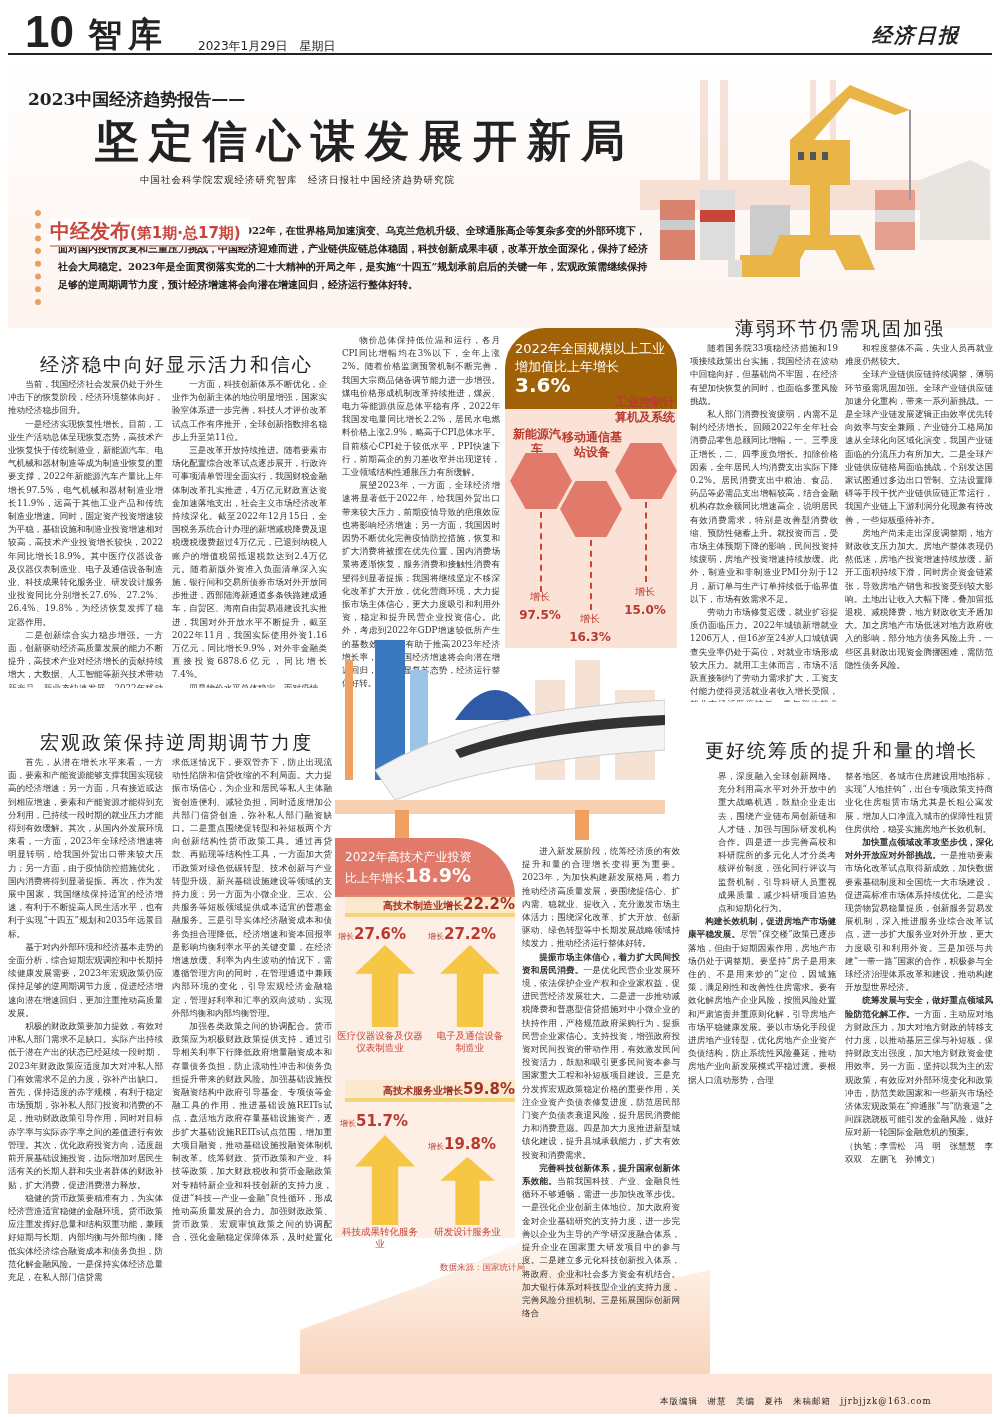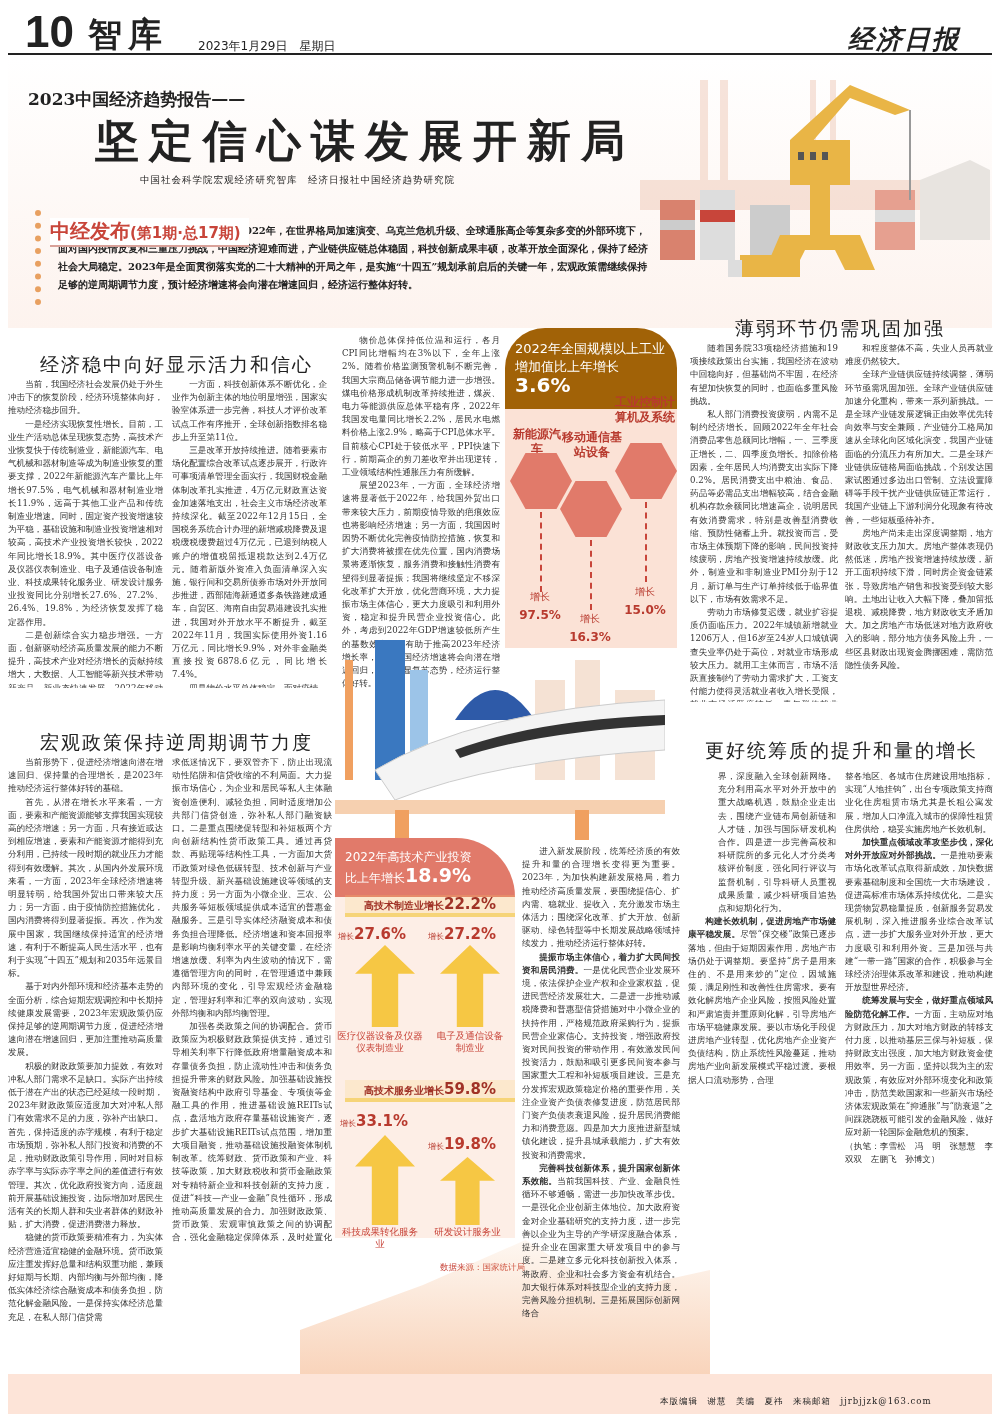--- a/index.html
+++ b/index.html
@@ -1,21 +1,21 @@
 <!DOCTYPE html>
 <html><head>
 <meta charset="utf-8">
 <style>
 *{box-sizing:border-box;margin:0;padding:0}
 body{width:1000px;height:1417px;background:#fff;font-family:"DejaVu Sans","Liberation Sans",sans-serif;color:#222;position:relative;overflow:hidden}
 .masthead{position:absolute;left:0;top:0;width:1000px;height:55px}
 .page-no{position:absolute;left:25px;top:12px;font-size:44px;font-weight:bold;font-family:"Liberation Sans",sans-serif;line-height:40px}
 .section{position:absolute;left:88px;top:14px;font-size:34px;font-weight:bold;font-family:"DejaVu Serif",serif;letter-spacing:6px;line-height:40px}
 .date{position:absolute;left:198px;top:38px;font-size:12px}
-.logo{position:absolute;right:40px;top:22px;font-size:26px;font-family:"DejaVu Serif",serif;font-style:italic;font-weight:bold;letter-spacing:2px}
+.logo{position:absolute;right:40px;top:22px;font-size:20px;font-family:"DejaVu Serif",serif;font-style:italic;font-weight:bold;letter-spacing:2px}
 .rule{position:absolute;left:8px;top:53px;width:984px;height:2px;background:#222}
 .hero{position:absolute;left:8px;top:58px;width:984px;height:270px;background:linear-gradient(180deg,#fff 0%,#fdf3ee 100%)}
 .kicker{position:absolute;left:28px;top:88px;font-size:17px;font-family:"DejaVu Serif",serif;font-weight:bold}
 .headline{position:absolute;left:95px;top:112px;font-size:44px;font-weight:bold;letter-spacing:10px;font-family:"DejaVu Sans",sans-serif}
 .byline{position:absolute;left:140px;top:174px;font-size:9.5px;font-family:"DejaVu Serif",serif;letter-spacing:1px}
 .crane{position:absolute;left:640px;top:70px;width:350px;height:230px}
 .lede-box{position:absolute;left:35px;top:210px;width:620px;height:95px;border-left:6px dotted #e8a060}
 .lede-title{position:absolute;left:50px;top:218px;font-size:20px;font-weight:bold;color:#c8453a}
 .lede-title span{font-size:15px}
 .lede-text{position:absolute;left:58px;top:222px;width:590px;font-size:10px;line-height:18px;text-indent:180px;font-family:"DejaVu Serif",serif;font-weight:bold}
@@ -28,21 +28,21 @@
 .info1 .hdr b{font-size:20px}
 .hex{position:absolute;width:62px;height:62px;background:#e17a6a;clip-path:polygon(25% 5%,75% 5%,100% 50%,75% 95%,25% 95%,0 50%)}
 .ilabel{position:absolute;font-size:12px;font-weight:bold;color:#b83a2e;text-align:center;line-height:15px}
 .dline{position:absolute;width:0;border-left:2px dashed #c8453a}
 .gw{position:absolute;color:#b83a2e;text-align:center}
 .gw .g{font-size:10px;display:block}
 .gw .v{font-size:12px;font-weight:bold}
 .info2{position:absolute;left:335px;top:838px;width:180px;height:400px;background:#fdeee6;border-radius:0 60px 0 0}
 .info2 .hdr{background:#e17a6a;color:#fff;padding:10px 10px;font-size:12px;line-height:18px;border-radius:0 60px 0 0}
 .info2 .hdr b{font-size:19px}
-.band{position:absolute;left:345px;width:170px;background:#f9d46a33;border-bottom:4px solid #f6d478;font-size:10px;font-weight:bold;color:#a03226;text-align:center}
+.band{position:absolute;left:345px;width:170px;background:#f9d46a33;border-bottom:4px solid #f6d478;font-size:10px;font-weight:bold;color:#a03226;text-align:right}
 .band b{font-size:15px}
 .pct{position:absolute;font-size:8px;color:#b83a2e;font-weight:normal}
 .pct b{font-size:15px}
 .arrow{position:absolute;background:#f6c744;clip-path:polygon(50% 0,100% 35%,72% 35%,72% 100%,28% 100%,28% 35%,0 35%)}
 .alabel{position:absolute;font-size:9.5px;color:#c8453a;text-align:center;line-height:12px}
 .source{position:absolute;left:440px;top:1262px;font-size:8.5px;color:#c8453a}
 .footer-band{position:absolute;left:8px;top:1374px;width:984px;height:40px;background:#fde4d8}
 .footer{position:absolute;left:660px;top:1396px;font-size:8.5px;font-family:"DejaVu Serif",serif;letter-spacing:1px}
 .landscape{position:absolute;left:300px;top:1240px;width:410px;height:150px;background:linear-gradient(180deg,rgba(244,180,120,0.1),rgba(240,150,90,0.45));clip-path:polygon(0 60%,30% 30%,55% 0,75% 35%,100% 20%,100% 100%,0 100%)}
 .city{position:absolute;left:335px;top:600px;width:330px;height:240px}
@@ -158,21 +158,20 @@
     </g>
   <path d="M40 170 Q140 110 330 100 L330 150 Q160 160 60 200 Z" fill="#f4f4f4" stroke="#ccc"></path>
   <path d="M120 150 Q200 120 330 115 L330 125 Q200 132 125 158 Z" fill="#333"></path>
   <rect x="0" y="200" width="330" height="14" fill="#f6d0b0"></rect>
   <rect x="60" y="210" width="14" height="30" fill="#f0a060"></rect>
     <rect x="240" y="210" width="14" height="30" fill="#f0a060"></rect>
 </svg>
 
 <div class="subhead" style="left:40px;top:730px">宏观政策保持逆周期调节力度</div>
 <div class="col" style="left:8px;top:756px;width:155px;height:610px">
-  <p>当前形势下，促进经济增速向潜在增速回归、保持量的合理增长，是2023年推动经济运行整体好转的基础。</p>
     <p>首先，从潜在增长水平来看，一方面，要素和产能资源能够支撑我国实现较高的经济增速；另一方面，只有接近或达到相应增速，要素和产能资源才能得到充分利用，已持续一段时期的就业压力才能得到有效缓解。其次，从国内外发展环境来看，一方面，2023年全球经济增速将明显转弱，给我国外贸出口带来较大压力；另一方面，由于疫情防控措施优化，国内消费将得到显著提振。再次，作为发展中国家，我国继续保持适宜的经济增速，有利于不断提高人民生活水平，也有利于实现“十四五”规划和2035年远景目标。</p>
     <p>基于对内外部环境和经济基本走势的全面分析，综合短期宏观调控和中长期持续健康发展需要，2023年宏观政策仍应保持足够的逆周期调节力度，促进经济增速向潜在增速回归，更加注重推动高质量发展。</p>
     <p>积极的财政政策要加力提效，有效对冲私人部门需求不足缺口。实际产出持续低于潜在产出的状态已经延续一段时期，2023年财政政策应适度加大对冲私人部门有效需求不足的力度，弥补产出缺口。首先，保持适度的赤字规模，有利于稳定市场预期，弥补私人部门投资和消费的不足，推动财政政策引导作用，同时对目标赤字率与实际赤字率之间的差值进行有效管理。其次，优化政府投资方向，适度超前开展基础设施投资，边际增加对居民生活有关的长期人群和失业者群体的财政补贴，扩大消费，促进消费潜力释放。</p>
     <p>稳健的货币政策要精准有力，为实体经济营造适宜稳健的金融环境。货币政策应注重发挥好总量和结构双重功能，兼顾好短期与长期、内部均衡与外部均衡，降低实体经济综合融资成本和债务负担，防范化解金融风险。一是保持实体经济总量充足，在私人部门信贷需</p>
 </div>
 <div class="col" style="left:172px;top:756px;width:160px;height:490px">
   <p style="text-indent:0">求低迷情况下，要双管齐下，防止出现流动性陷阱和信贷收缩的不利局面。大力提振市场信心，为企业和居民等私人主体融资创造便利、减轻负担，同时适度增加公共部门信贷创造，弥补私人部门融资缺口。二是重点围绕促转型和补短板两个方向创新结构性货币政策工具。通过再贷款、再贴现等结构性工具，一方面加大货币政策对绿色低碳转型、技术创新与产业转型升级、新兴基础设施建设等领域的支持力度；另一方面为小微企业、三农、公共服务等短板领域提供成本适宜的普惠金融服务。三是引导实体经济融资成本和债务负担合理降低。经济增速和资本回报率是影响均衡利率水平的关键变量，在经济增速放缓、利率为内生波动的情况下，需遵循管理方向的同时，在管理通道中兼顾内部环境的变化，引导宏观经济金融稳定，管理好利率和汇率的双向波动，实现外部均衡和内部均衡管理。</p>
     <p>加强各类政策之间的协调配合。货币政策应为积极财政政策提供支持，通过引导相关利率下行降低政府增量融资成本和存量债务负担，防止流动性冲击和债务负担提升带来的财政风险。加强基础设施投资融资结构中政府引导基金、专项债等金融工具的作用，推进基础设施REITs试点，盘活地方政府存量基础设施资产，逐步扩大基础设施REITs试点范围，增加重大项目融资，推动基础设施投融资体制机制改革。统筹财政、货币政策和产业、科技等政策，加大财政税收和货币金融政策对专精特新企业和科技创新的支持力度，促进“科技—产业—金融”良性循环，形成推动高质量发展的合力。加强财政政策、货币政策、宏观审慎政策之间的协调配合，强化金融稳定保障体系，及时处置化解风险，中小银行重点领域风险，防止风险跨地域跨市场传染。</p>
 </div>
 
@@ -183,21 +182,21 @@
   </div>
 </div>
 <div class="band" style="top:895px"><span>高技术制造业增长</span><b>22.2%</b></div>
 <div class="pct" style="left:338px;top:925px"><span>增长</span><b>27.6%</b></div>
 <div class="pct" style="left:428px;top:925px"><span>增长</span><b>27.2%</b></div>
 <div class="arrow" style="left:355px;top:945px;width:60px;height:82px"></div>
 <div class="arrow" style="left:440px;top:945px;width:60px;height:82px"></div>
 <div class="alabel" style="left:335px;top:1030px;width:90px">医疗仪器设备及仪器仪表制造业</div>
 <div class="alabel" style="left:435px;top:1030px;width:70px">电子及通信设备制造业</div>
 <div class="band" style="top:1080px"><span>高技术服务业增长</span><b>59.8%</b></div>
-<div class="pct" style="left:340px;top:1112px"><span>增长</span><b>33.1%</b></div>
+<div class="pct" style="left:340px;top:1112px"><span>增长</span><b>51.7%</b></div>
 <div class="pct" style="left:428px;top:1135px"><span>增长</span><b>19.8%</b></div>
 <div class="arrow" style="left:355px;top:1135px;width:60px;height:90px"></div>
 <div class="arrow" style="left:440px;top:1157px;width:55px;height:68px"></div>
 <div class="alabel" style="left:340px;top:1226px;width:80px">科技成果转化服务业</div>
 <div class="alabel" style="left:430px;top:1226px;width:75px">研发设计服务业</div>
 <div class="source">数据来源：国家统计局</div>
 <div class="landscape"></div>
 
 <div class="subhead" style="left:705px;top:738px">更好统筹质的提升和量的增长</div>
 <div class="col" style="left:522px;top:845px;width:158px;height:530px">

